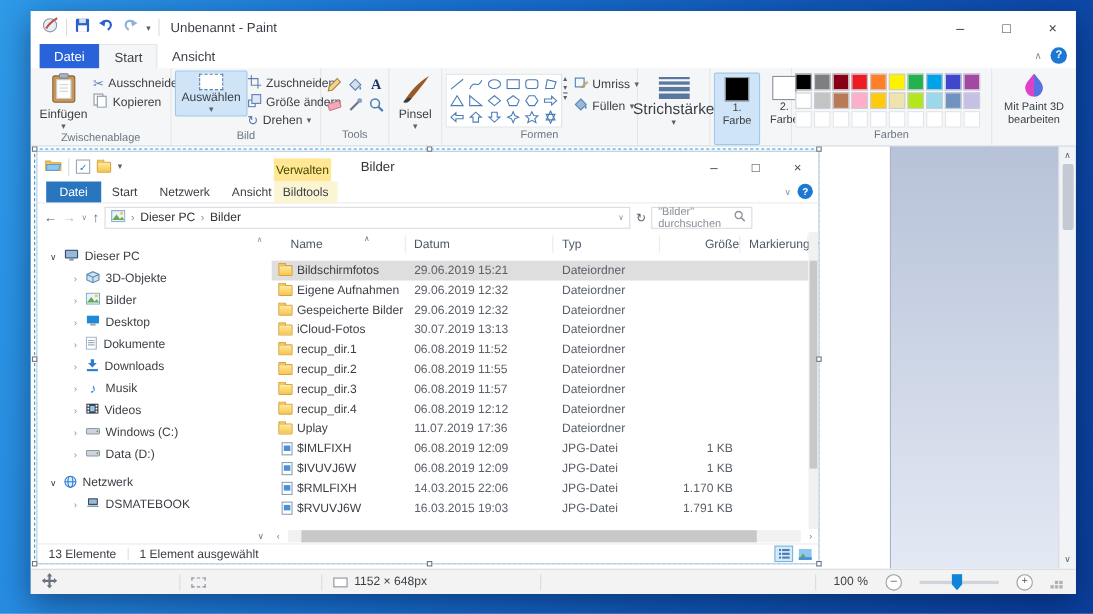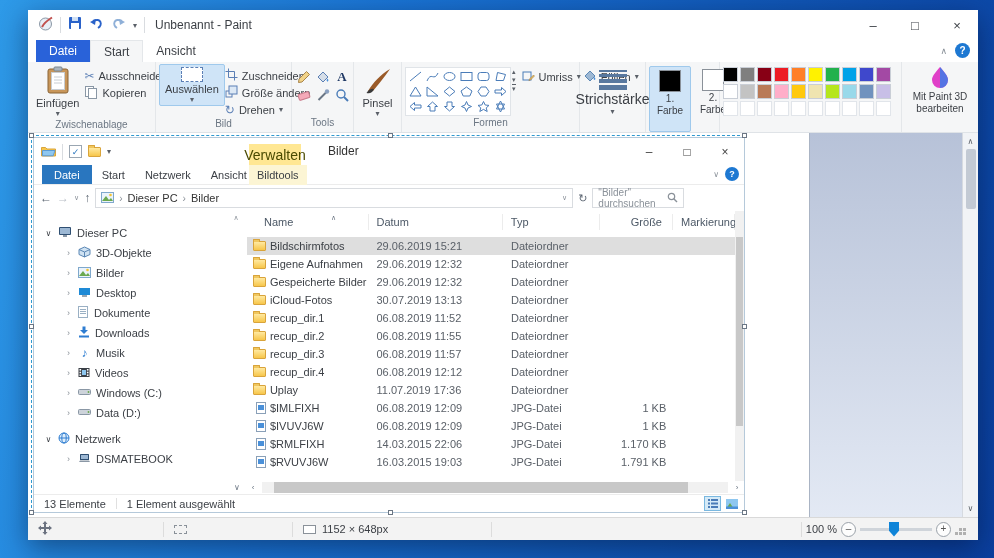--- a/index.html
+++ b/index.html
@@ -37,21 +37,21 @@
   .glyph-blue{color:#5b7fb5;font-size:12px}
   .selico{width:22px;height:15px;border:1px dashed #5b7fb5;background:#fff}
   .toolgrid{display:grid;grid-template-columns:repeat(3,18px);grid-auto-rows:17px;gap:1px;padding-top:4px}
   .tool{display:flex;align-items:center;justify-content:center}
   .atool{font-family:"Liberation Serif",serif;font-weight:bold;color:#1f3864;font-size:13px}
   .shapebox{background:#fff;border:1px solid #e0e4e8;display:grid;grid-template-columns:repeat(6,17px);
     grid-auto-rows:15px;padding:1px;margin-top:3px}
   .shp{display:flex;align-items:center;justify-content:center}
   .shp svg{stroke:#4a7cb8;fill:none;stroke-width:1}
   .shscroll{display:flex;flex-direction:column;justify-content:space-between;padding:4px 1px;font-size:7px;color:#5a6068}
-  .outfill{display:flex;gap:3px;padding:4px 2px 0 5px}
+  .outfill{display:flex;flex-direction:column;gap:3px;padding:4px 2px 0 5px}
   .strokeico{display:flex;flex-direction:column;gap:2px;width:28px;padding-top:4px}
   .strokeico i{display:block;background:#58789f}
   .swbig{width:22px;height:22px;border:1px solid #8a9199}
   .fsw{display:grid;grid-template-columns:repeat(10,16px);grid-auto-rows:16px;gap:1px;padding-top:3px}
   .sw{width:15px;height:15px;border:1px solid #c9ced6}
   .sw.empty{background:#fff;border:1px solid #e1e5ea}
   .plabel{font-size:10px;color:#3b3f45;text-align:center;line-height:1.2;width:60px}
 
   .work{flex:1;position:relative;background:linear-gradient(#b7c2d8,#e3e9f4);overflow:hidden}
   .canvas{position:absolute;left:0;top:0;width:782px;height:100%;background:#fff;border-right:1px solid #aab4c4}
@@ -62,37 +62,37 @@
 
   .selection{position:absolute;left:3px;top:2px;width:714px;height:378px;border:1px dashed #2f9ad0}
   .hd{position:absolute;width:5px;height:5px;background:#fff;border:1px solid #6b7684;z-index:5}
 
   .pt-status{height:23px;background:#f3f3f3;border-top:1px solid #d9d9d9;display:flex;align-items:center;
     font-size:11px;color:#3b3f45;flex:0 0 auto}
   .ps-sec{display:flex;align-items:center;gap:6px;padding:0 10px;height:100%}
   .ps-div{width:1px;height:15px;background:#dcdcdc}
   .ps-selico{width:13px;height:9px;border:1px dashed #8a9199}
   .ps-cnvico{width:13px;height:9px;border:1px solid #8a9199;background:#fff}
-  .zoomsec{margin-left:auto;display:flex;align-items:center;gap:4px;padding-right:8px}
+  .zoomsec{margin-left:auto;display:flex;align-items:center;gap:16px;padding-right:8px}
   .zbtn{width:15px;height:15px;border:1px solid #9aa1a9;border-radius:50%;background:#fdfdfd;color:#555;
     font-size:10px;display:flex;align-items:center;justify-content:center;line-height:1}
   .ztrack{width:72px;height:3px;background:#cfd4da;position:relative}
   .zthumb{position:absolute;left:29px;top:-6px;width:10px;height:15px;background:#0f84d8;
     clip-path:polygon(0 0,100% 0,100% 62%,50% 100%,0 62%)}
   .grip{width:3px;height:3px;background:#b0b0b0;box-shadow:-4px 4px 0 #b0b0b0,0 4px 0 #b0b0b0,4px 4px 0 #b0b0b0,4px 0 0 #b0b0b0;margin:0 8px 6px 4px;align-self:flex-end}
 
   
   .explorer{position:absolute;left:1px;top:1px;width:712px;height:376px;background:#fff;
     border:1px solid #b5c9da;display:flex;flex-direction:column;font-size:11px;color:#3b3f45}
   .ex-title{height:27px;display:flex;align-items:center;position:relative;flex:0 0 auto}
   .ex-qat{display:flex;align-items:center;gap:6px;padding-left:7px}
   .ckbox{width:13px;height:13px;border:1px solid #9aa6b2;background:#fff;color:#2976bf;font-size:9px;
     display:flex;align-items:center;justify-content:center}
   .manage{position:absolute;left:215px;top:6px;width:52px;height:21px;background:#ffe793;color:#4a4a00;
-    font-size:14px;display:flex;align-items:center;justify-content:center}
+    font-size:11px;display:flex;align-items:center;justify-content:center}
   .ex-title-text{position:absolute;left:294px;top:6px;font-size:12px;color:#333}
   .ex-ctrl{position:absolute;right:0;top:0;display:flex}
   .xwbtn{width:38px;height:27px;display:flex;align-items:center;justify-content:center;font-size:12px;color:#444}
   .ex-tabs{height:20px;display:flex;align-items:stretch;position:relative;border-bottom:1px solid #ececec;flex:0 0 auto}
   .xtab{padding:2px 10px;font-size:11px;color:#3b3f45;display:flex;align-items:center}
   .xtab.file{background:#2976bf;color:#fff;margin-left:8px;padding:2px 12px}
   .xtab.ctx{position:absolute;left:215px;top:0;height:20px;background:#fcf5d4;padding:2px 8px}
   .ex-tabs-right{position:absolute;right:5px;top:2px;display:flex;align-items:center;gap:6px}
   .xchev{font-size:8px;color:#8a9199}
   .xhelp{width:14px;height:14px;border-radius:50%;background:#1d78d2;color:#fff;font-size:9px;font-weight:bold;
@@ -121,21 +121,21 @@
   .ex-nav-sb{position:absolute;left:196px;top:0;bottom:0;width:12px;display:flex;flex-direction:column;
     align-items:center;font-size:7px;color:#8a9199;padding-top:3px}
 
   .ex-list{position:absolute;left:213px;top:0;right:9px;bottom:0}
   .xhead{height:22px;display:flex;align-items:center;position:relative;color:#4c5866}
   .xhead span{border-right:1px solid #ececec;height:16px;line-height:16px}
   .sortc{position:absolute;left:84px;top:-1px;font-size:7px;color:#6b7683;border:none!important}
   .h-n{width:123px;padding-left:17px}
   .h-d{width:134px;padding-left:7px}
   .h-t{width:98px;padding-left:8px}
-  .h-s{width:73px;text-align:right;padding-right:10px}
+  .h-s{width:73px;text-align:right;}
   .h-m{width:62px;padding-left:8px;border-right:1px solid #ececec}
   .rows{margin-top:4px}
   .xrow{height:18px;display:flex;align-items:center}
   .xrow.sel{background:#dedede}
   .cic{width:23px;display:flex;justify-content:flex-end;padding-right:4px}
   .cn{width:100px;color:#3b3f45;white-space:nowrap;overflow:hidden}
   .cd{width:134px;padding-left:7px;color:#5a6068}
   .ct{width:98px;padding-left:8px;color:#5a6068}
   .cs{width:73px;text-align:right;padding-right:7px;color:#5a6068}
   .cm{width:62px}
@@ -493,20 +493,21 @@
           <span class="sw empty"></span>
           <span class="sw empty"></span>
           <span class="sw empty"></span>
           <span class="sw empty"></span>
           <span class="sw empty"></span>
           <span class="sw empty"></span>
           <span class="sw empty"></span>
           <span class="sw empty"></span>
         </div>
       </div>
+      <div class="rg-label">Farben</div>
     </div>
 
 
     <div class="rg" style="width:76px;border-right:none">
       <div class="rg-body" style="justify-content:center">
         <div class="bigbtn">
           <span><svg width="22" height="22">
                   <path d="M11 1 C16 7 19 10 19 14 a8 8 0 0 1 -16 0 C3 10 6 7 11 1 Z" fill="#e040c8"></path>
                   <path d="M11 1 C16 7 19 10 19 14 a8 8 0 0 1 -8 8 Z" fill="#3b7de8" opacity="0.85"></path>
                 </svg></span>

